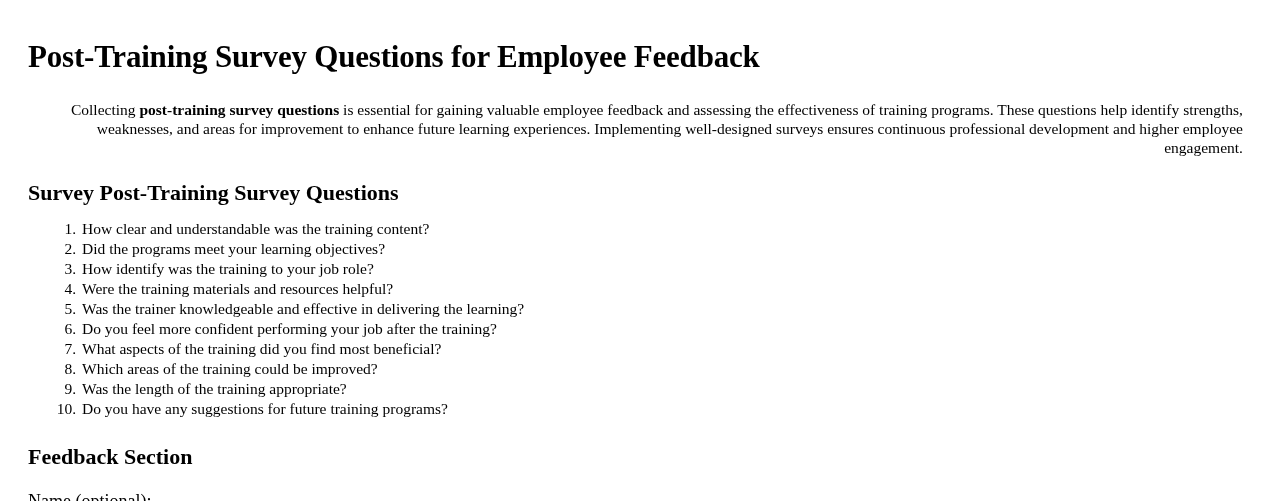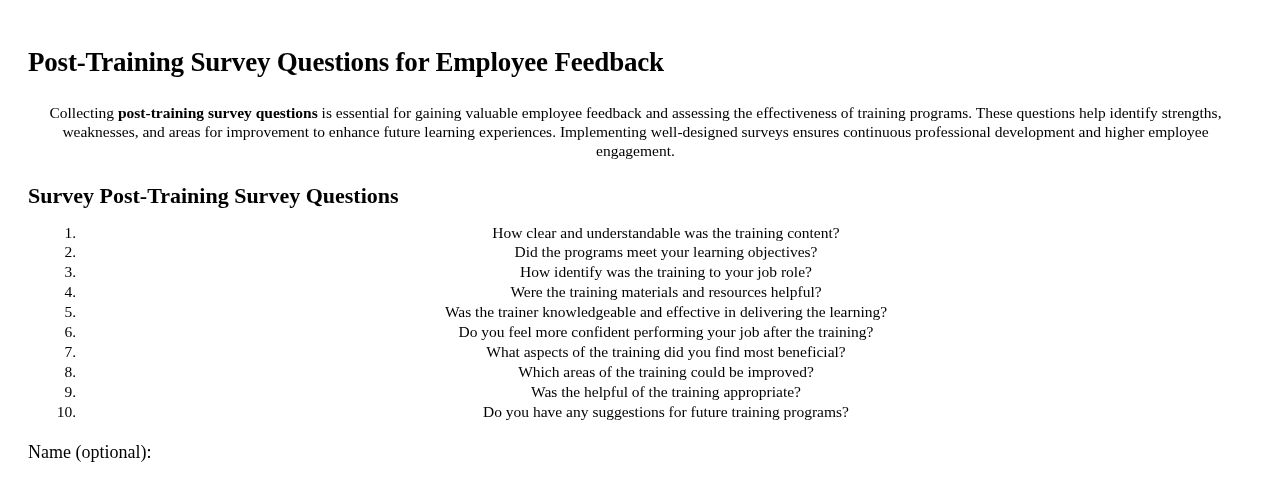--- a/index.html
+++ b/index.html
@@ -13,52 +13,51 @@
     overflow: hidden;
     font-family: "Liberation Serif", serif;
     color: #000000;
   }
   .page {
     padding: 18px 28px 0 28px;
     box-sizing: border-box;
   }
   h1.doc-title {
     font-family: "Liberation Serif", serif;
-    font-size: 27px;
+    font-size: 31px;
     font-weight: bold;
-    margin: 28px 0 0 0;
+    margin: 20px 0 0 0;
     line-height: 1.2;
     letter-spacing: -0.2px;
   }
   p.intro {
     font-size: 15.5px;
     line-height: 1.22;
     margin: 26px 0 0 0;
     max-width: 1215px;
-    text-align: center;
+    text-align: right;
   }
   p.intro b {
     font-weight: bold;
   }
   h2.section-title {
     font-size: 22px;
     font-weight: bold;
     margin: 22px 0 0 0;
     line-height: 1.2;
   }
   ol.questions {
     margin: 14px 0 0 0;
     padding-left: 52px;
     font-size: 15.5px;
     line-height: 1.16;
   }
   ol.questions li {
     margin: 0 0 2px 0;
     padding-left: 2px;
-    text-align: center;
   }
   h2.feedback-title {
     font-size: 22px;
     font-weight: bold;
     margin: 26px 0 0 0;
     line-height: 1.2;
   }
   .field-label {
     font-size: 18px;
     margin: 22px 0 12px 0;
@@ -79,20 +78,21 @@
 
   <ol class="questions">
     <li>How clear and understandable was the training content?</li>
     <li>Did the programs meet your learning objectives?</li>
     <li>How identify was the training to your job role?</li>
     <li>Were the training materials and resources helpful?</li>
     <li>Was the trainer knowledgeable and effective in delivering the learning?</li>
     <li>Do you feel more confident performing your job after the training?</li>
     <li>What aspects of the training did you find most beneficial?</li>
     <li>Which areas of the training could be improved?</li>
-    <li>Was the helpful of the training appropriate?</li>
+    <li>Was the length of the training appropriate?</li>
     <li>Do you have any suggestions for future training programs?</li>
   </ol>
 
+  <h2 class="feedback-title">Feedback Section</h2>
 
   <label class="field-label">Name (optional):</label>
 
 </div>
 
 </body></html>

